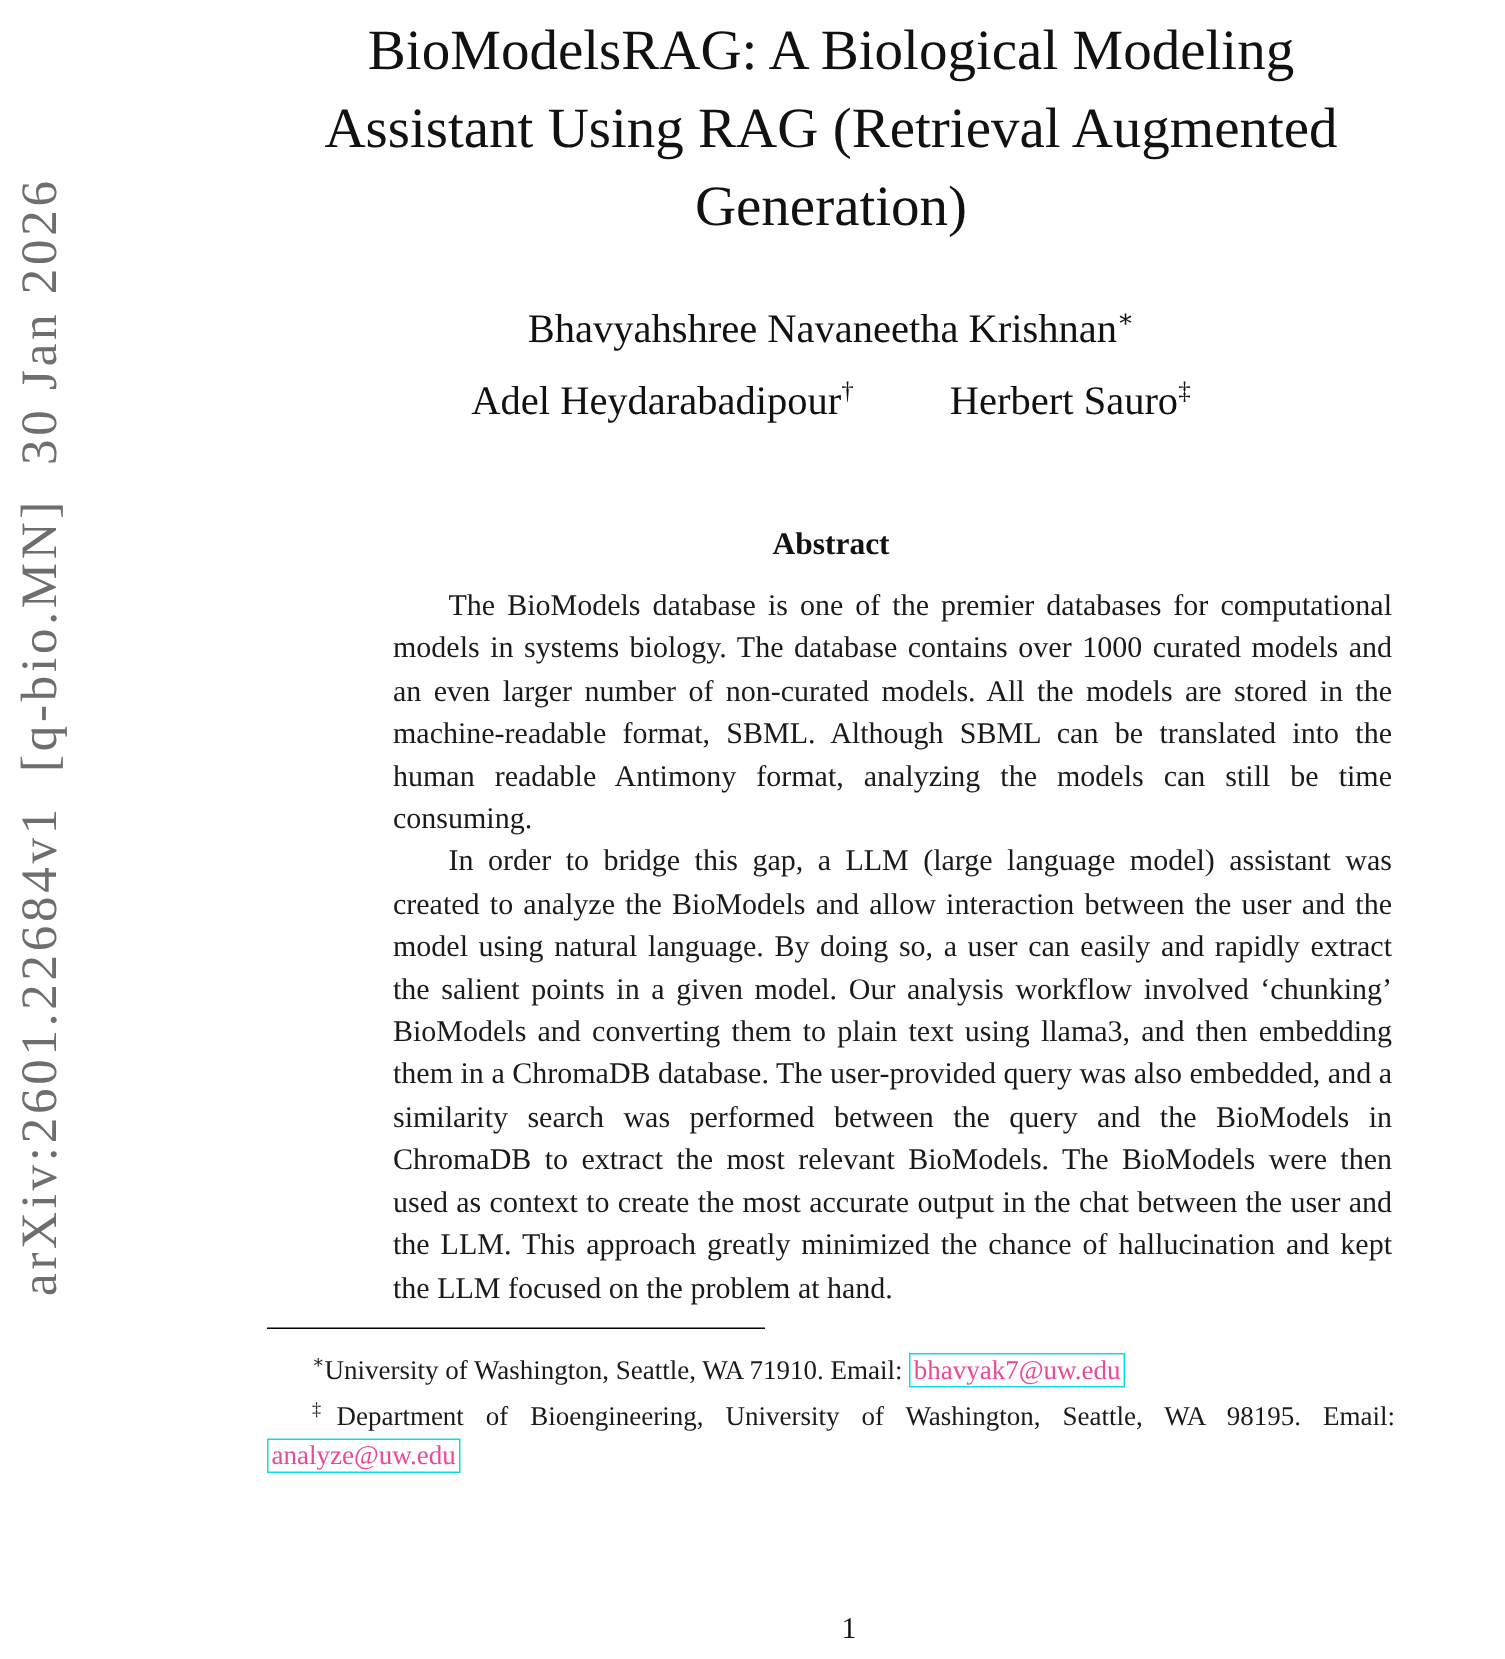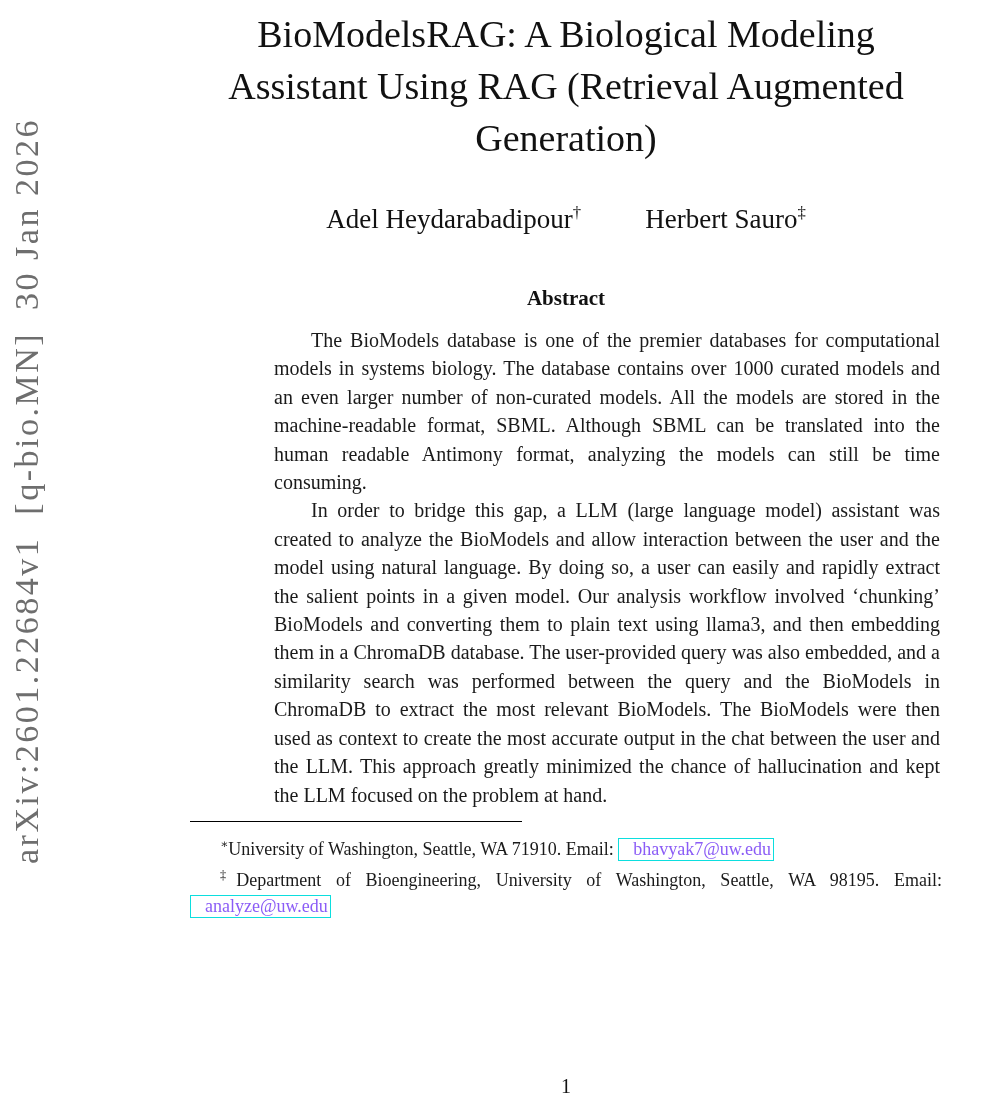--- a/index.html
+++ b/index.html
@@ -19,21 +19,21 @@
     transform-origin: 0 0;
     transform: rotate(-90deg);
     white-space: pre;
     font-size: 34px;
     letter-spacing: 2.5px;
     color: #6e6e6e;
   }
 
   .content {
     position: absolute;
-    left: 190px; top: 0;
+    left: 178px; top: 0;
     width: 752px;
   }
 
   .title {
     width: 884px;
     margin-left: -66px;
     padding-top: 8px;
     text-align: center;
     font-size: 38px;
     line-height: 52px;
@@ -44,21 +44,21 @@
     margin-top: 28px;
     text-align: center;
     font-size: 27px;
     line-height: 41px;
     color: #111111;
   }
   .authors sup { font-size: 62%; }
   .author-gap { display: inline-block; width: 64px; }
 
   .abstract-heading {
-    margin-top: 46px;
+    margin-top: 62px;
     text-align: center;
     font-weight: bold;
     font-size: 21px;
     color: #111111;
   }
 
   .abstract {
     margin-top: 15px;
     margin-left: 84px;
     margin-right: 2px;
@@ -80,22 +80,22 @@
     font-size: 18px;
     line-height: 26px;
     text-align: justify;
   }
   .footnotes p { margin: 0; text-indent: 30px; }
   .footnotes sup { font-size: 68%; }
 
   .email-box {
     display: inline;
     border: 1.5px solid #0cdede;
-    padding: 0 2px 1px 14px;
-    color: #8b5cf6;
+    padding: 0 2px 1px 2px;
+    color: #ec4899;
     text-decoration: none;
     cursor: pointer;
   }
 
   .page-number {
     position: absolute;
     left: 190px; bottom: 8px;
     width: 752px;
     text-align: center;
     font-size: 20px;
@@ -111,20 +111,21 @@
 
   <div class="content">
 
     <div class="title">
       <div>BioModelsRAG: A Biological Modeling</div>
       <div>Assistant Using RAG (Retrieval Augmented</div>
       <div>Generation)</div>
     </div>
 
     <div class="authors">
+      <div><span>Bhavyahshree Navaneetha Krishnan</span><sup>∗</sup></div>
       <div><span>Adel Heydarabadipour</span><sup>†</sup><span class="author-gap"></span><span>Herbert Sauro</span><sup>‡</sup></div>
     </div>
 
     <div class="abstract-heading">Abstract</div>
 
     <div class="abstract">
       <p>The BioModels database is one of the premier databases for computational models in systems biology. The database contains over 1000 curated models and an even larger number of non-curated models. All the models are stored in the machine-readable format, SBML. Although SBML can be translated into the human readable Antimony format, analyzing the models can still be time consuming.</p>
       <p>In order to bridge this gap, a LLM (large language model) assistant was created to analyze the BioModels and allow interaction between the user and the model using natural language. By doing so, a user can easily and rapidly extract the salient points in a given model. Our analysis workflow involved ‘chunking’ BioModels and converting them to plain text using llama3, and then embedding them in a ChromaDB database. The user-provided query was also embedded, and a similarity search was performed between the query and the BioModels in ChromaDB to extract the most relevant BioModels. The BioModels were then used as context to create the most accurate output in the chat between the user and the LLM. This approach greatly minimized the chance of hallucination and kept the LLM focused on the problem at hand.</p>
     </div>
 

